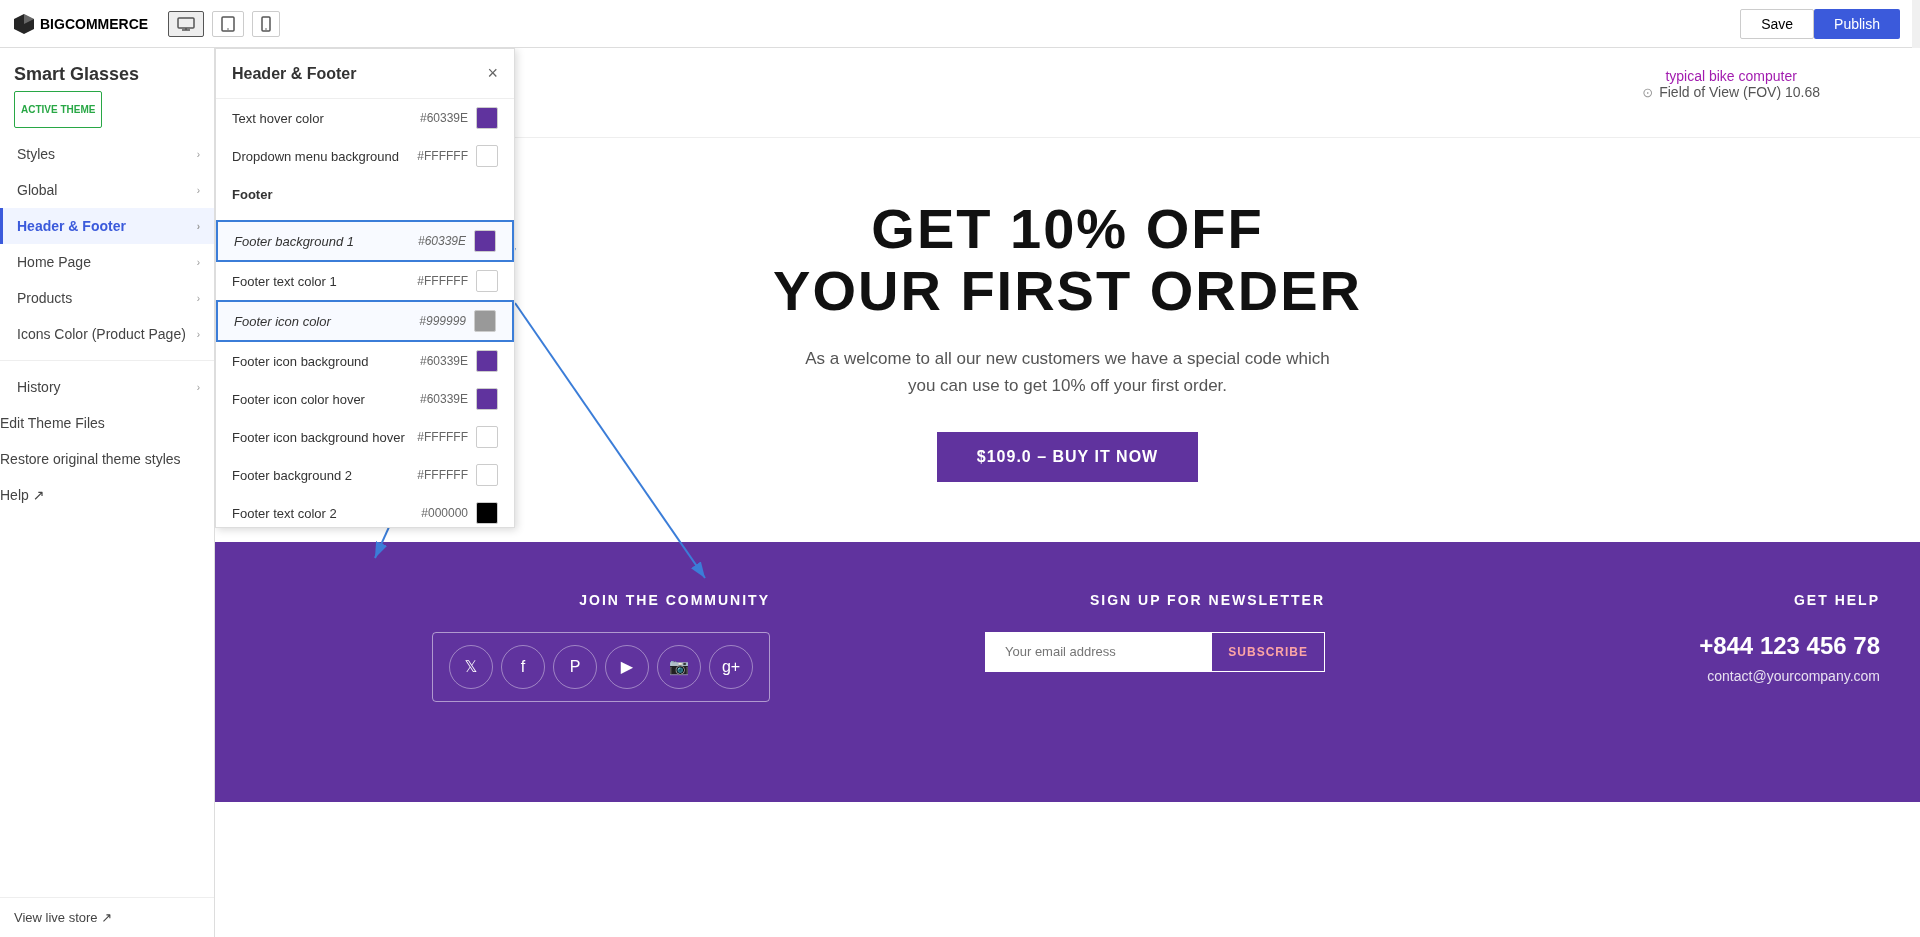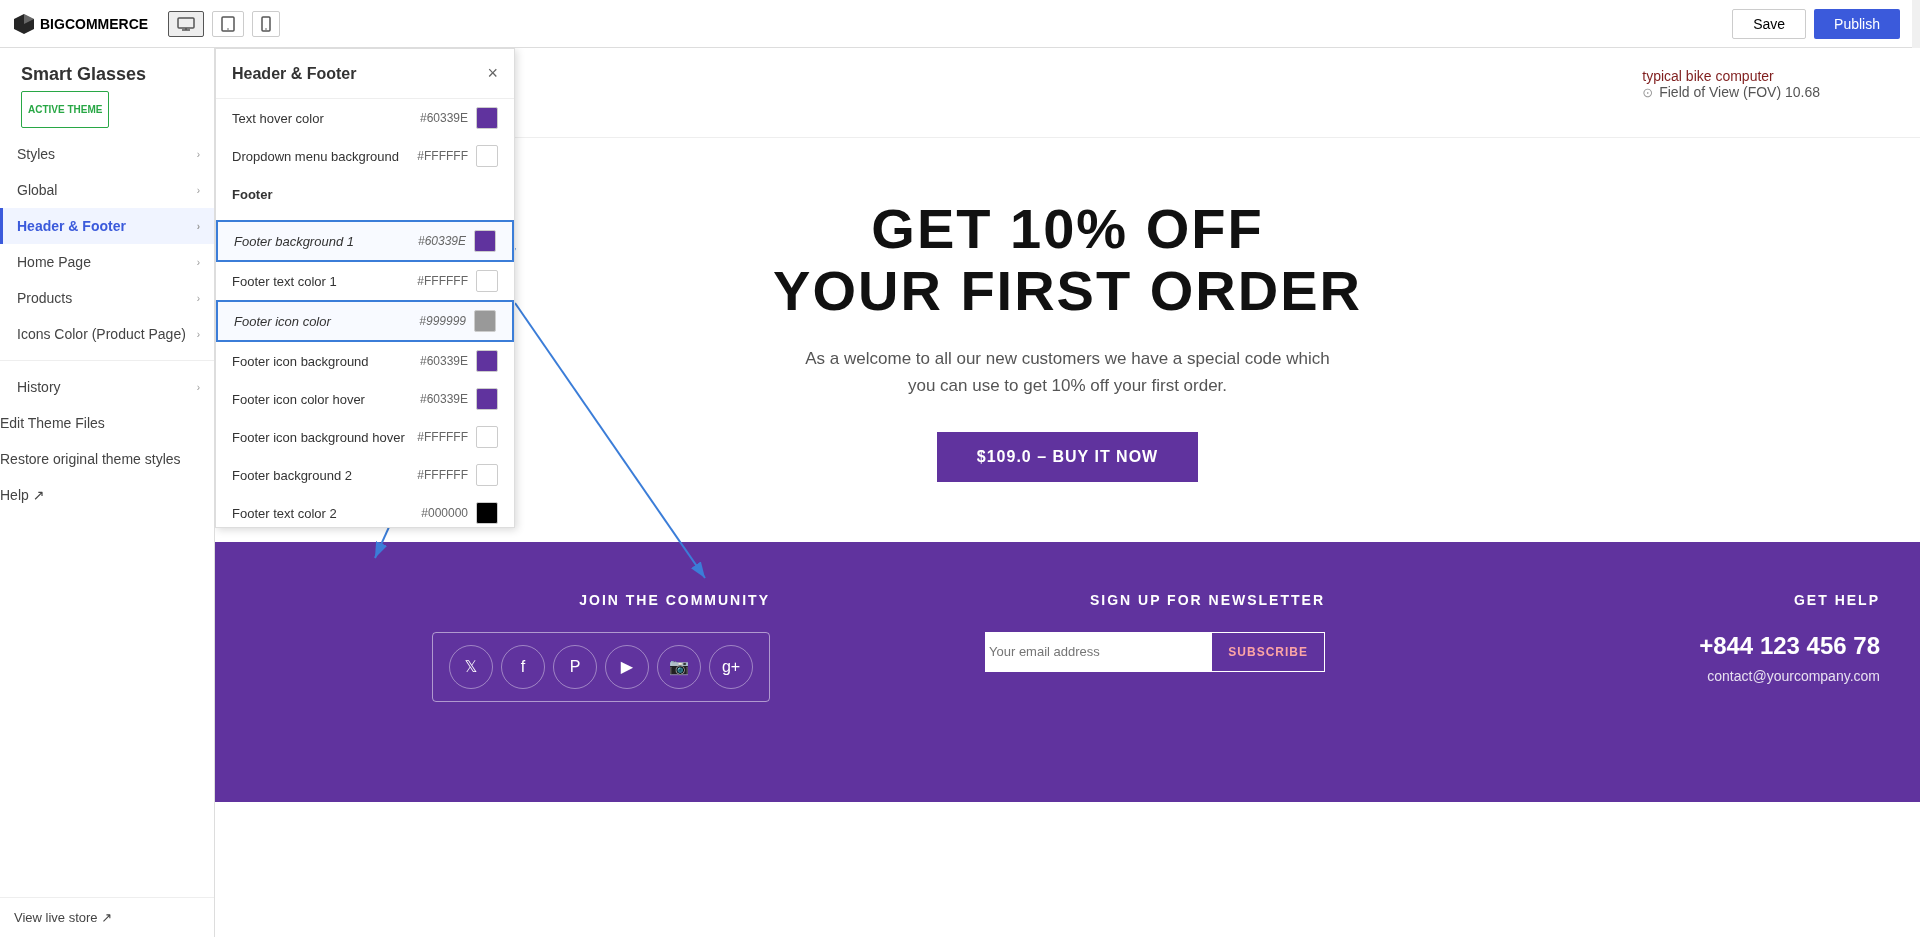--- a/index.html
+++ b/index.html
@@ -14,37 +14,37 @@
     }
     #topbar-left { display: flex; align-items: center; gap: 20px; }
     .bc-logo { display: flex; align-items: center; font-weight: bold; font-size: 14px; }
     .bc-logo-icon { width: 24px; height: 24px; margin-right: 4px; }
     .device-icons { display: flex; gap: 8px; }
     .device-btn {
       border: 1px solid #ccc; background: #fff; padding: 4px 8px;
       cursor: pointer; border-radius: 2px; display: flex; align-items: center;
     }
     .device-btn.active { border-color: #555; background: #eee; }
-    #topbar-right { display: flex; gap: 8px; }
+    #topbar-right { display: flex; gap: 0; }
     .btn-save {
       border: 1px solid #ccc; background: #fff; padding: 6px 20px;
       cursor: pointer; font-size: 14px; border-radius: 2px;
     }
     .btn-publish {
       background: #3b5adb; color: #fff; border: none;
       padding: 6px 20px; cursor: pointer; font-size: 14px; border-radius: 2px;
     }
 
     
     #sidebar {
       position: fixed; top: 48px; left: 0; width: 215px; height: calc(100vh - 48px);
       background: #fff; border-right: 1px solid #ddd;
       display: flex; flex-direction: column; z-index: 900;
     }
-    .sidebar-header { padding: 16px 14px 8px; margin-left: 7px; }
+    .sidebar-header { padding: 16px 14px 8px; }
     .sidebar-theme-name { font-size: 18px; font-weight: bold; color: #333; margin-bottom: 6px; }
     .active-badge {
       display: inline-block; border: 1px solid #28a745; color: #28a745;
       font-size: 10px; padding: 12px 6px; border-radius: 2px; font-weight: bold;
     }
     .sidebar-nav { flex: 1; overflow-y: auto; }
     .nav-item {
       display: flex; align-items: center; justify-content: space-between;
       padding: 10px 14px; cursor: pointer; font-size: 14px; color: #444;
       border-left: 3px solid transparent;
@@ -65,21 +65,21 @@
     
     .preview-content { width: 100%; height: 100%; overflow-y: auto; position: relative; }
 
     
     .preview-top {
       background: #fff; padding: 20px 40px;
       display: flex; flex-direction: column; align-items: flex-end;
       border-bottom: 1px solid #eee; min-height: 90px; position: relative;
       overflow: hidden;
     }
-    .preview-top-text { font-size: 14px; color: #7f1d1d; text-align: left; }
+    .preview-top-text { font-size: 14px; color: #a21caf; text-align: center; }
     .preview-top-sub { font-size: 14px; color: #555; display: flex; align-items: center; gap: 6px; }
     .preview-top-image {
       position: absolute; left: 0; top: 0; width: 240px; height: 90px;
       background: linear-gradient(to bottom, #222 0%, #555 100%);
       overflow: hidden;
     }
     .preview-top-info { position: absolute; right: 100px; top: 20px; text-align: right; }
 
     
     .promo-section {
@@ -104,21 +104,21 @@
     }
     .footer-col { display: flex; flex-direction: column; align-items: flex-end; }
     .footer-col-title { font-size: 14px; font-weight: bold; text-transform: uppercase; letter-spacing: 2px; margin-bottom: 24px; }
     .social-icon {
       width: 44px; height: 44px; border: 1px solid rgba(255,255,255,0.4);
       border-radius: 50%; display: flex; align-items: center; justify-content: center;
       font-size: 16px; color: #fff; cursor: pointer;
     }
     .newsletter-form { display: flex; width: 100%; max-width: 340px; }
     .newsletter-input {
-      flex: 1; padding: 12px 4px; border: none; font-size: 13px;
+      flex: 1; padding: 12px 20px; border: none; font-size: 13px;
       outline: none; color: #333;
     }
     .newsletter-btn {
       background: transparent; border: 1px solid #fff; color: #fca5a5;
       padding: 12px 16px; font-size: 12px; font-weight: bold;
       cursor: pointer; letter-spacing: 1px; white-space: nowrap;
     }
     .footer-phone { font-size: 24px; font-weight: bold; margin-bottom: 8px; }
     .footer-email { font-size: 14px; color: rgba(255,255,255,0.85); }
 

